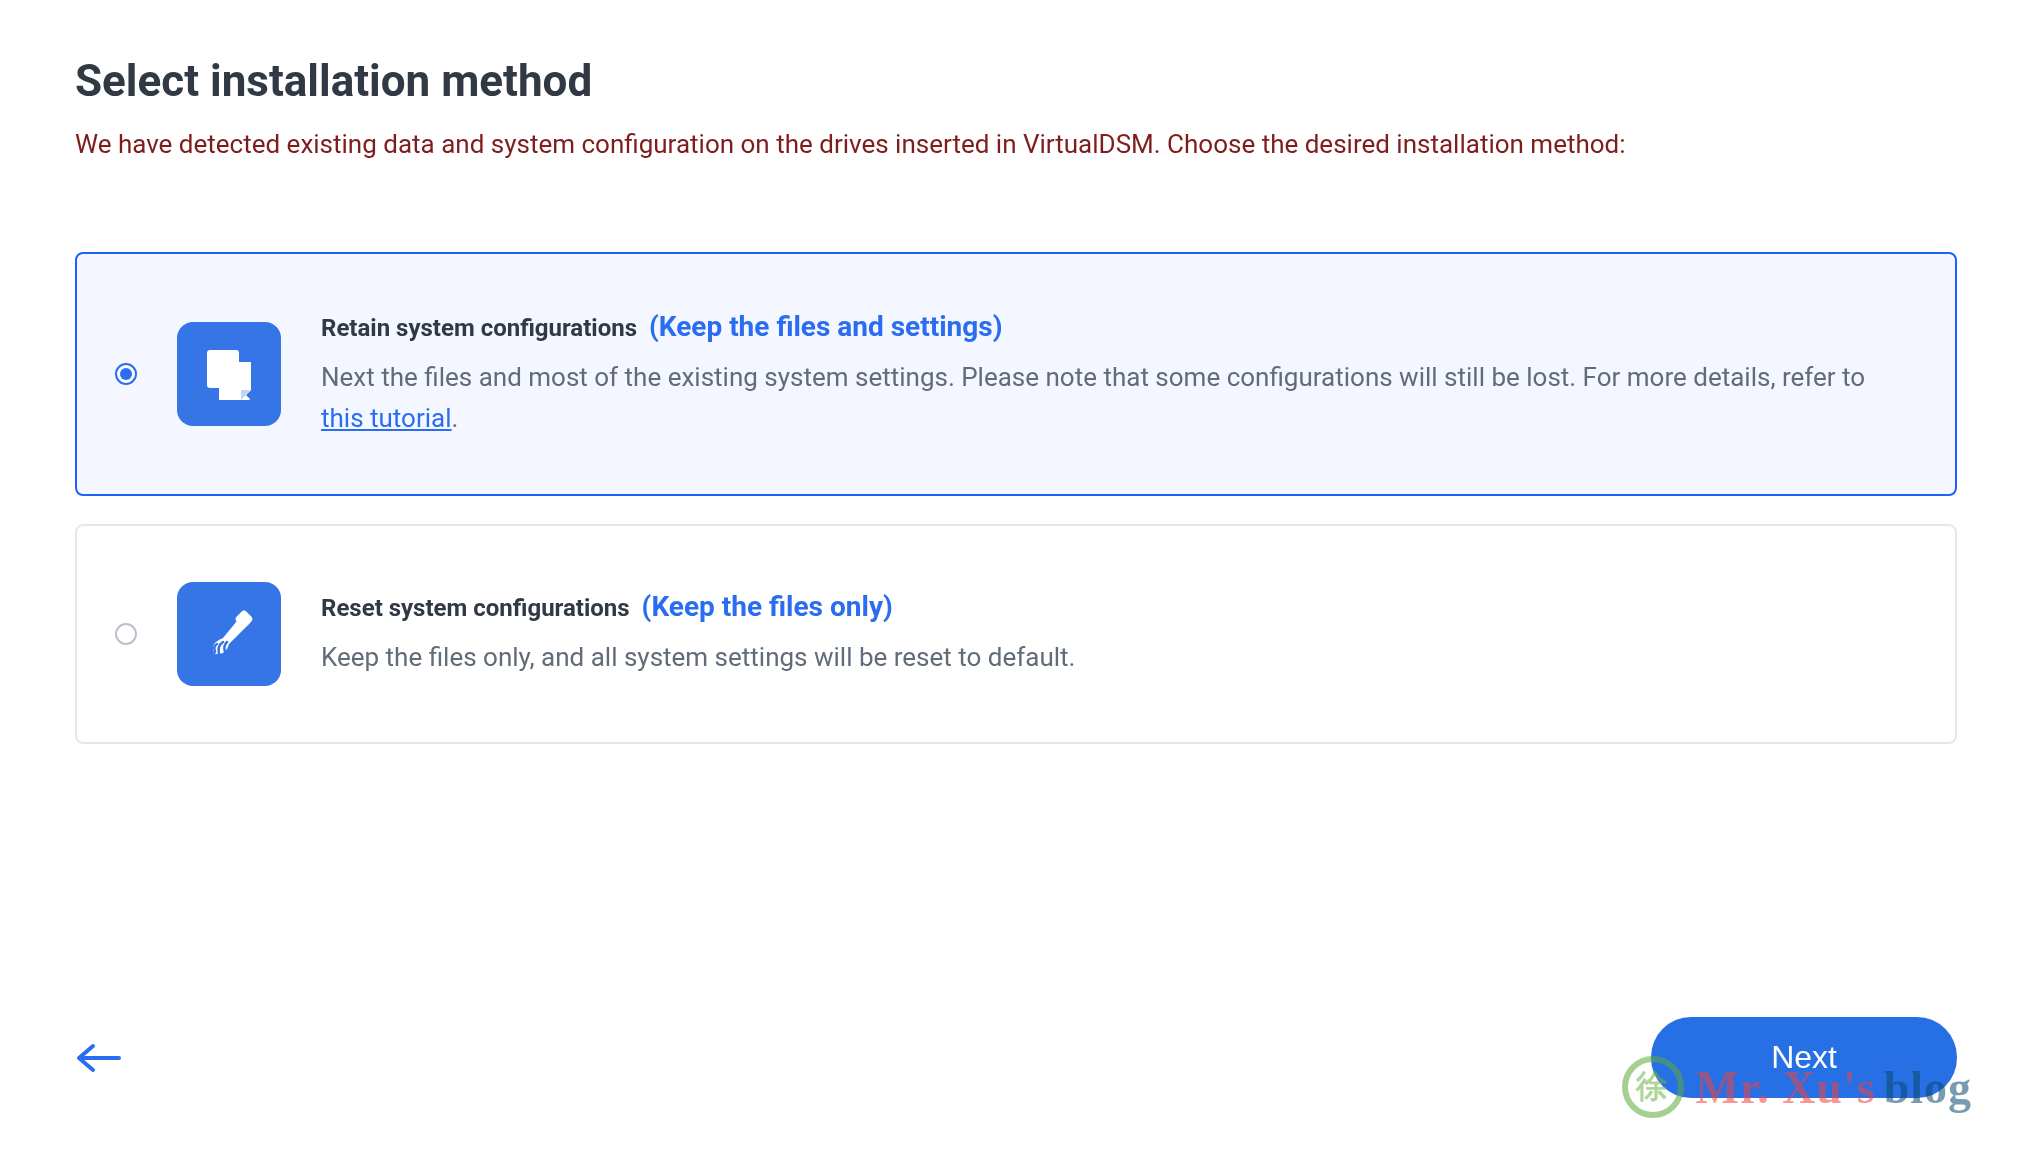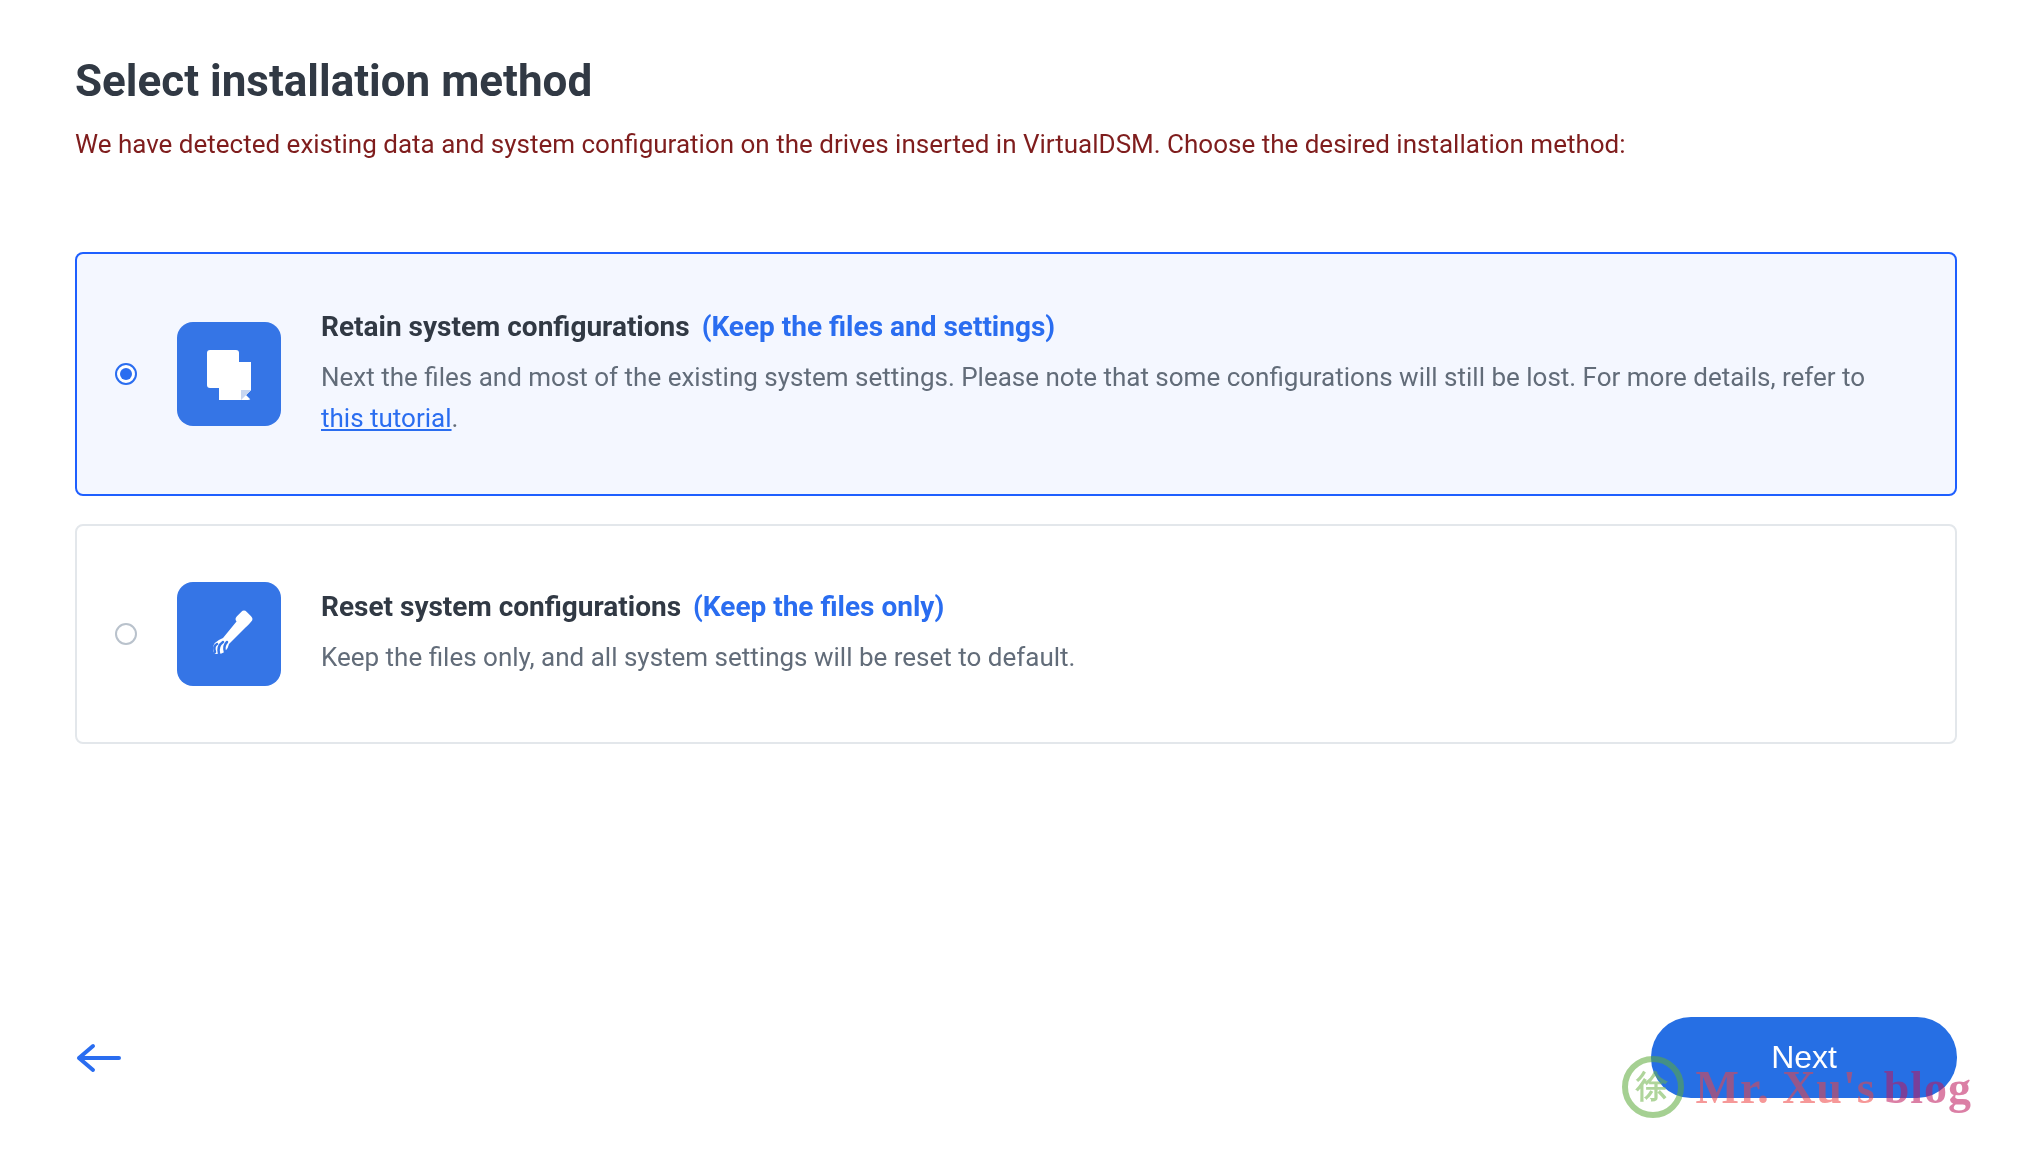--- a/index.html
+++ b/index.html
@@ -72,21 +72,21 @@
       border-radius: 16px;
       flex-shrink: 0;
       display: flex;
       align-items: center;
       justify-content: center;
     }
     .option-content {
       flex: 1;
     }
     .option-title {
-      font-size: 28px;
+      font-size: 24px;
       font-weight: 700;
       color: #313944;
       display: inline;
     }
     .option-hint {
       font-size: 28px;
       font-weight: 700;
       color: #2a6df0;
       display: inline;
       margin-left: 8px;
@@ -147,21 +147,21 @@
       border-radius: 50%;
       display: flex;
       align-items: center;
       justify-content: center;
       color: #6fb44a;
       font-size: 32px;
       font-weight: 700;
       margin-right: 4px;
     }
     .wm-text1 { color: #ef4444; text-align: right; }
-    .wm-text2 { color: #be185d; font-family: Liberation Serif, serif; }
+    .wm-text2 { color: #0c4a6e; font-family: Liberation Serif, serif; }
   </style>
 </head>
 <body>
 
 <h1 class="title">Select installation method</h1>
 <p class="subtitle">We have detected existing data and system configuration on the drives inserted in VirtualDSM. Choose the desired installation method:</p>
 
 <div class="option-card selected">
   <div class="radio checked"></div>
   <div class="icon-box">

